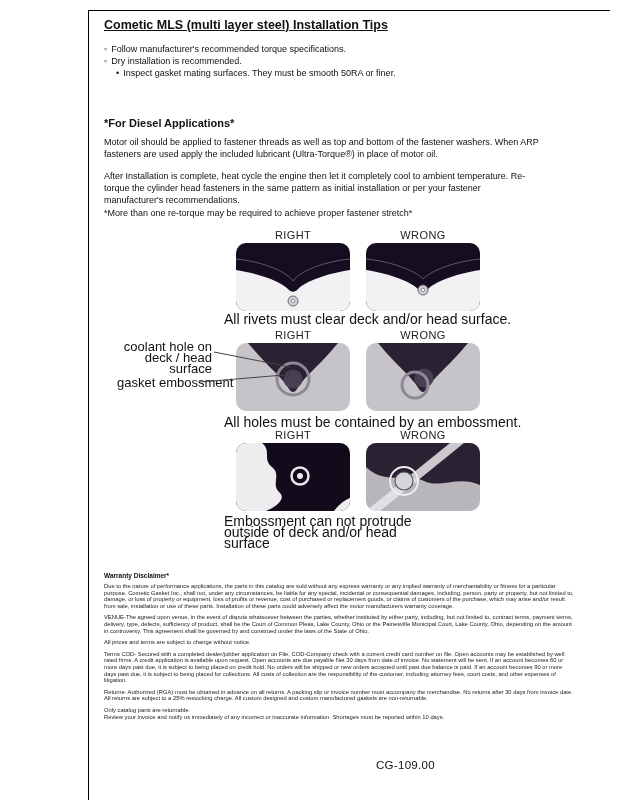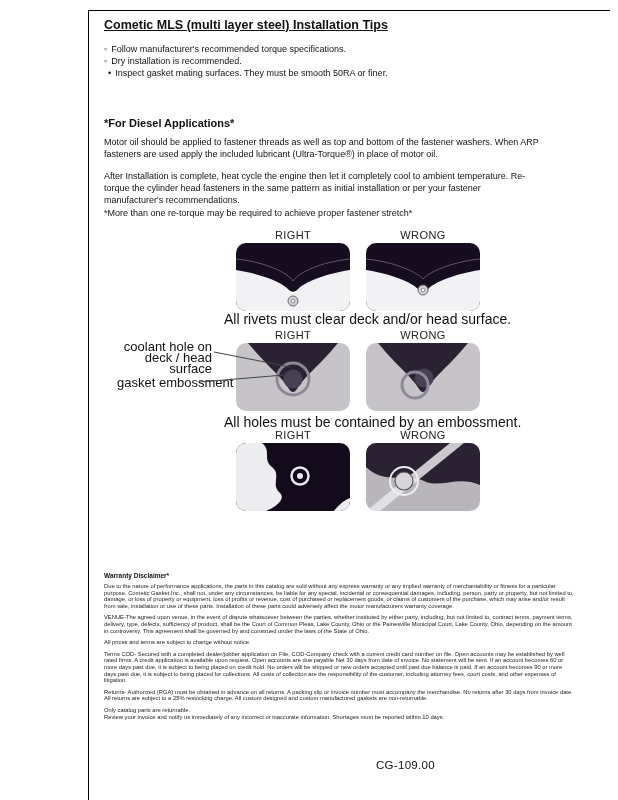--- a/index.html
+++ b/index.html
@@ -5,21 +5,21 @@
   html,body{margin:0;padding:0;background:#ffffff;}
   body{width:618px;height:800px;font-family:"Liberation Sans",sans-serif;color:#111;}
   .page{position:relative;width:610px;height:800px;background:#fff;overflow:hidden;}
   .abs{position:absolute;}
   .border-left{left:88px;top:10px;width:1px;height:790px;background:#000;}
   .border-top{left:88px;top:10px;width:524px;height:1px;background:#000;}
   .title{left:104px;top:18px;font-size:12.5px;font-weight:bold;text-decoration:underline;white-space:nowrap;}
   .tips{left:104px;top:43px;width:490px;font-size:9px;line-height:12px;margin:0;padding:0;list-style:none;}
   .tips li{white-space:nowrap;}
   .tips li.main::before{content:"\25E6";margin-right:4px;}
-  .tips li.sub{margin-left:4px;}
+  .tips li.sub{margin-left:12px;}
   .tips li.sub::before{content:"\2022";margin-right:4px;}
   .diesel-head{left:104px;top:117px;font-size:11px;font-weight:bold;}
   .para{left:104px;font-size:9px;line-height:12px;width:450px;}
   .p1{top:136px;}
   .p2{top:170px;width:432px;}
   .note{top:207px;white-space:nowrap;}
   .dg-label{width:114px;text-align:center;font-size:11px;color:#222;letter-spacing:0.4px;}
   .dg-label.l{left:236px;}
   .dg-label.r{left:366px;}
   .dg-img{width:114px;height:68px;border-radius:10px;overflow:hidden;}
@@ -121,20 +121,21 @@
   </div>
   <div class="abs dg-img r" style="top:443px">
     <svg width="114" height="68" viewBox="0 0 114 68">
       <rect width="114" height="68" fill="#b8b6bb"></rect>
       <path d="M0,0 H114 V42 C92,32 74,46 58,38 C42,30 18,42 0,24 Z" fill="#2a2132"></path>
       <path d="M0,68 L84,0 L98,0 L14,68 Z" fill="#e7e6ea" opacity="0.85"></path>
       <circle cx="38" cy="38" r="14" fill="none" stroke="#efeef1" stroke-width="2"></circle>
       <circle cx="38" cy="38" r="9" fill="#d7d5da" stroke="#5a5662" stroke-width="1.2"></circle>
     </svg>
   </div>
+  <div class="abs dg-caption cap3" style="top:516px">Embossment can not protrude outside of deck and/or head surface</div>
 
   <svg class="abs lines-overlay" viewBox="0 0 618 800">
     <line x1="214" y1="352" x2="290" y2="367" stroke="#444" stroke-width="1"></line>
     <line x1="200" y1="382" x2="284" y2="375" stroke="#444" stroke-width="1"></line>
   </svg>
 
   <div class="abs warranty">
     <h3>Warranty Disclaimer*</h3>
     <p>Due to the nature of performance applications, the parts in this catalog are sold without any express warranty or any implied warranty of merchantability or fitness for a particular purpose.  Cometic Gasket Inc., shall not, under any circumstances, be liable for any special, incidental or consequential damages, including, person, party or property, but not limited to, damage, or loss of property or equipment, loss of profits or revenue, cost of purchased or replacement goods, or claims of customers of the purchase, which may arise and/or result from sale, installation or use of these parts.  Installation of these parts could adversely affect the motor manufacturers warranty coverage.</p>
     <p>VENUE-The agreed upon venue, in the event of dispute whatsoever between the parties, whether instituted by either party, including, but not limited to, contract terms, payment terms, delivery, type, defects, sufficiency of product, shall be the Court of Common Pleas, Lake County, Ohio or the Painesville Municipal Court, Lake County, Ohio, depending on the amount in controversy. This agreement shall be governed by and construed under the laws of the State of Ohio.</p>

